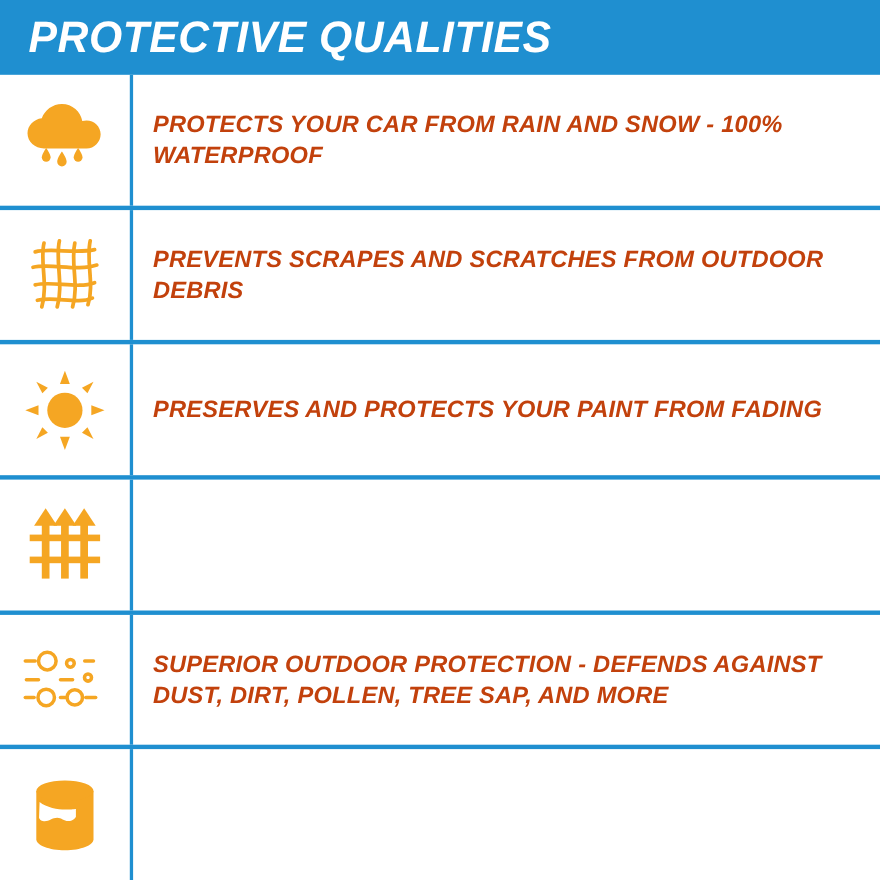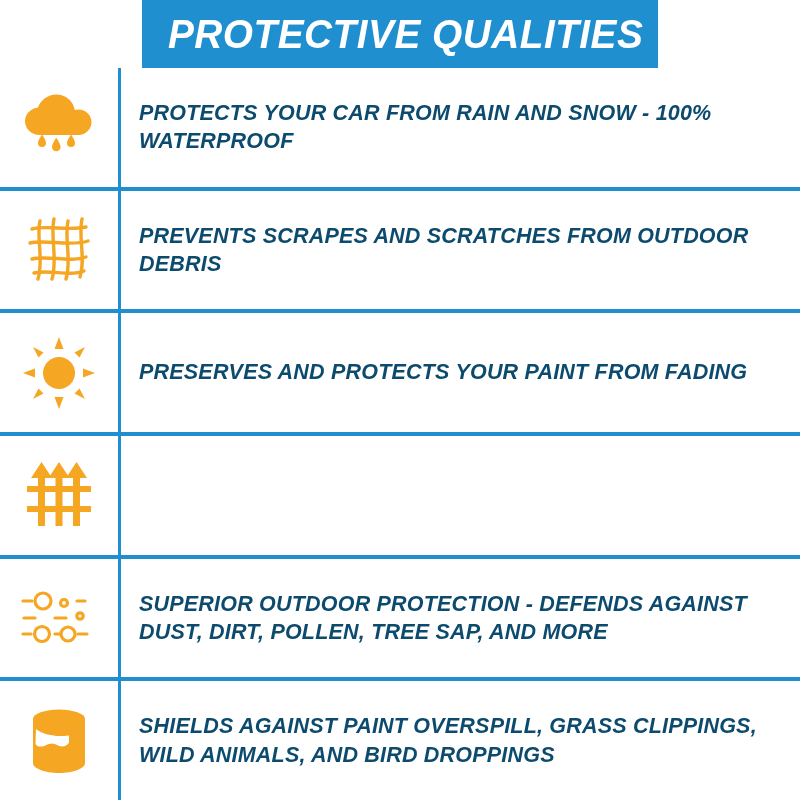--- a/index.html
+++ b/index.html
@@ -13,21 +13,20 @@
     font-family: "Liberation Sans", sans-serif;
     overflow: hidden;
   }
   .infographic {
     width: 800px;
     height: 800px;
     position: relative;
     box-sizing: border-box;
     display: flex;
     flex-direction: column;
-    align-items: center;
   }
   
   .header {
     background: #1f8fd0;
     height: 68px;
     flex: 0 0 68px;
     display: flex;
     align-items: center;
     padding-left: 26px;
     box-sizing: border-box;
@@ -75,21 +74,21 @@
     align-self: stretch;
     background: #1f8fd0;
     margin: 0;
   }
   .text-cell {
     flex: 1 1 auto;
     padding: 0 20px 0 18px;
     box-sizing: border-box;
   }
   .row-text {
-    color: #0c4a6e;
+    color: #c2410c;
     font-size: 21.5px;
     font-weight: bold;
     font-style: italic;
     line-height: 1.32;
     letter-spacing: 0.2px;
     text-transform: uppercase;
   }
   .icon-svg {
     display: block;
   }
@@ -221,19 +220,16 @@
         <span>
           <svg class="icon-svg" width="64" height="72" viewBox="0 0 64 72" xmlns="http://www.w3.org/2000/svg">
             <path d="M6 14 h52 v44 c0 5.5 -11.6 10 -26 10 S6 63.5 6 58 Z" fill="#f5a623"></path>
             <ellipse cx="32" cy="14" rx="26" ry="9.5" fill="#f5a623"></ellipse>
             <path d="M9 24 c6 5 17 7 23 7 c6 0 10 -0.6 10 -0.6 l0 7 c0 0 -2 4 -7 4 c-4 0 -6 -3 -10 -3 c-5 0 -8 4 -13 3 c-3 -0.7 -3.5 -3 -3.5 -3 Z" fill="#ffffff"></path>
             <path d="M9 22 c0 0 4 10 23 10 c11 0 19 -4 19 -4" fill="none" stroke="#ffffff" stroke-width="0"></path>
           </svg>
         </span>
       </div>
       <div class="divider"></div>
-      <div class="text-cell">
-        <div class="row-text">SHIELDS AGAINST PAINT OVERSPILL, GRASS CLIPPINGS, WILD ANIMALS, AND BIRD DROPPINGS</div>
-      </div>
     </div>
 
   </div>
 </div>
 
 </body></html>

